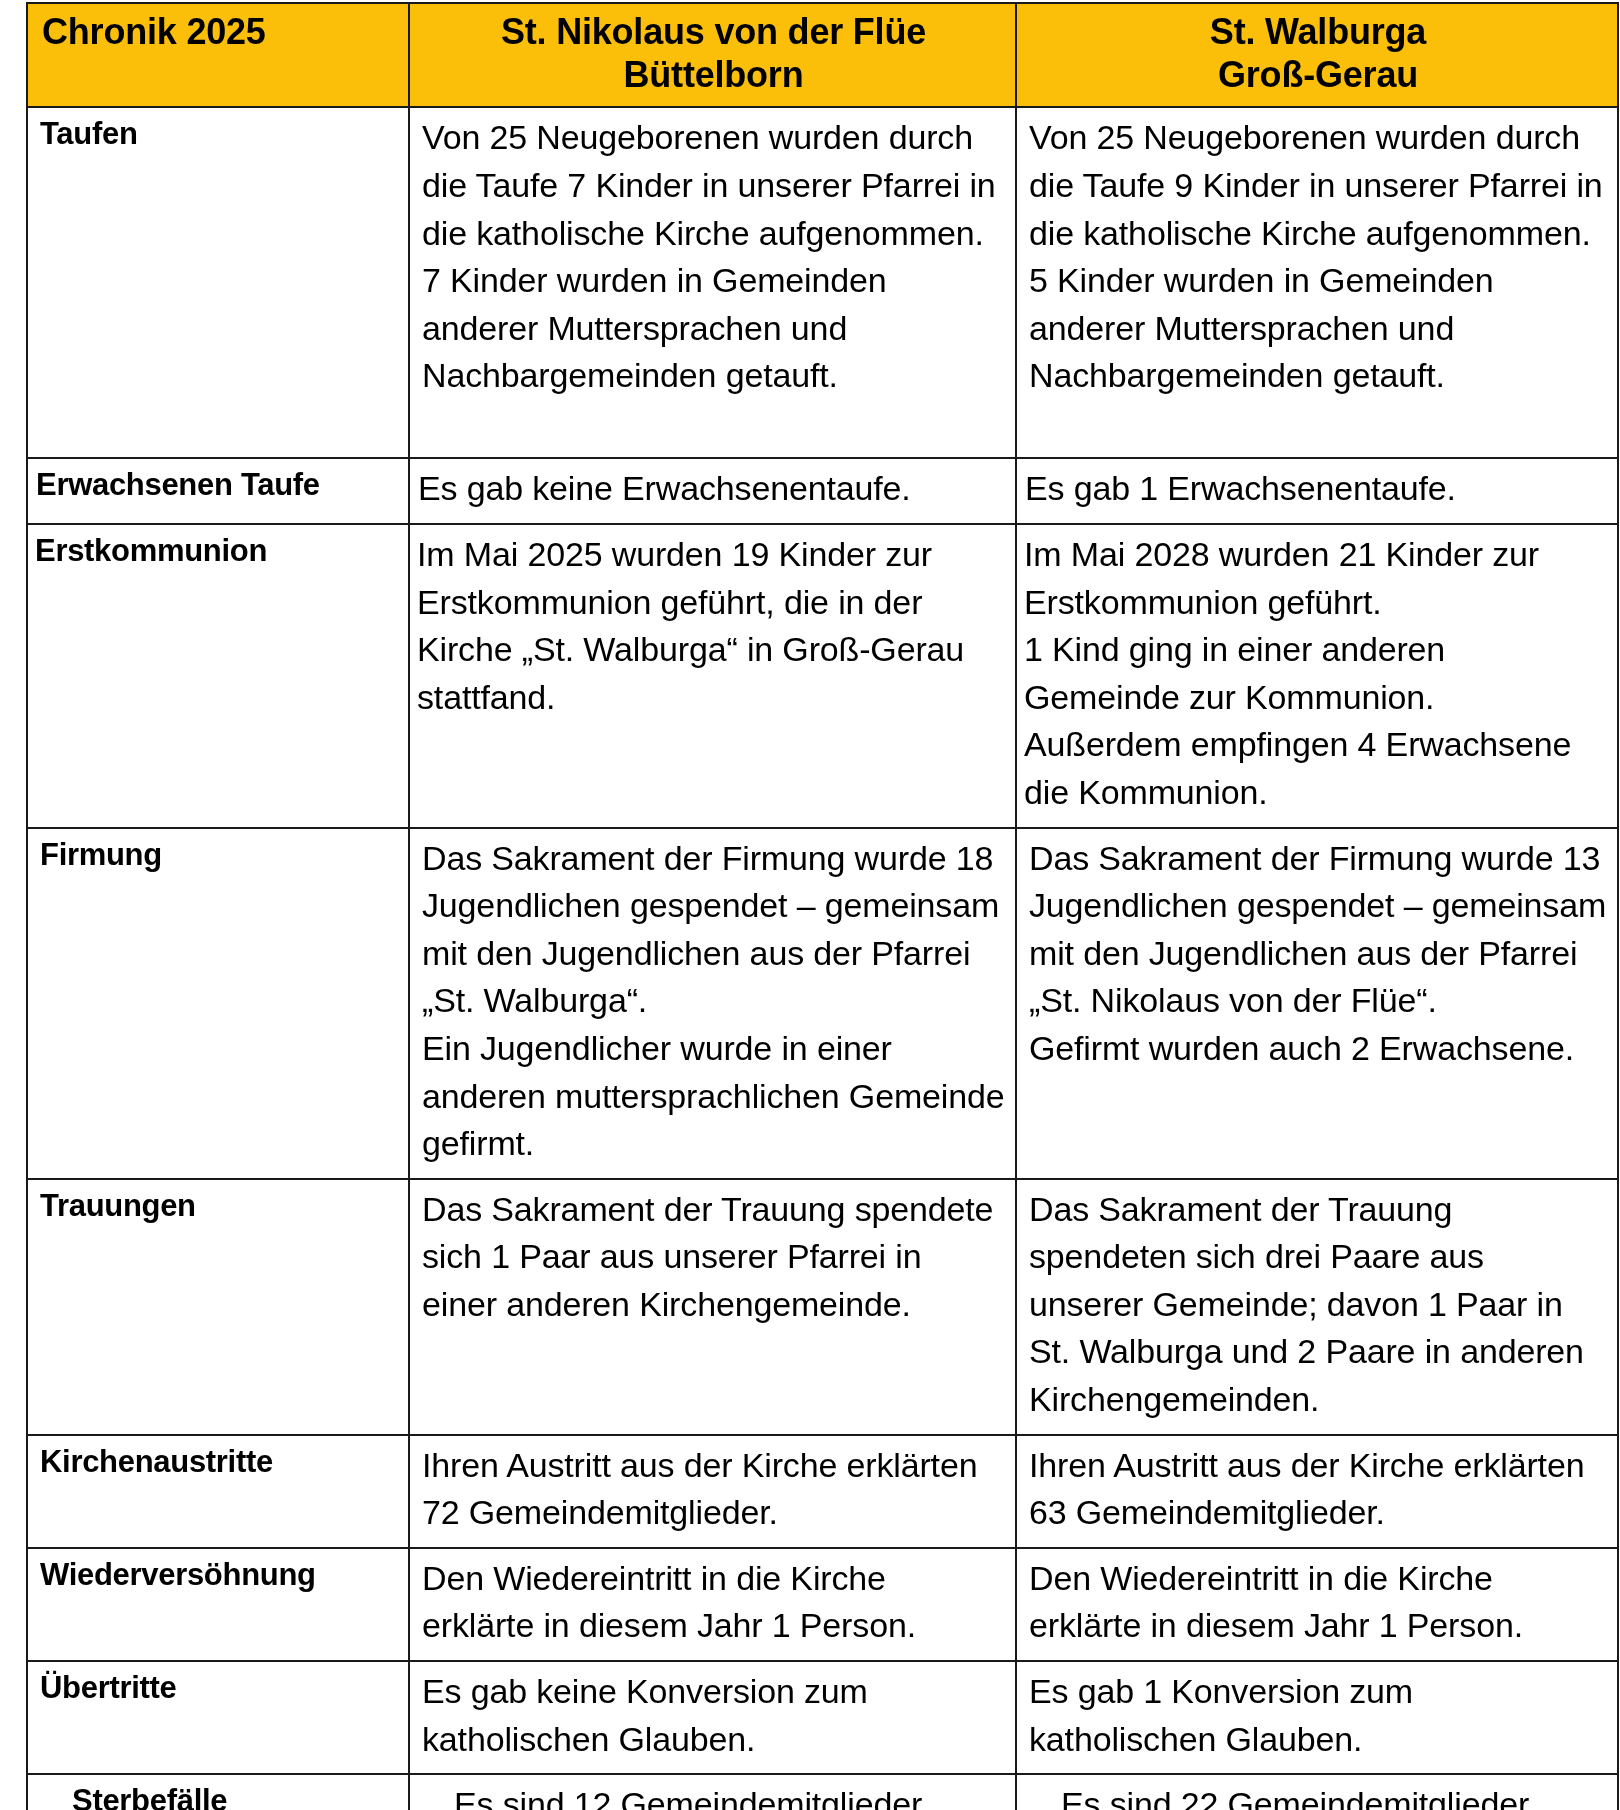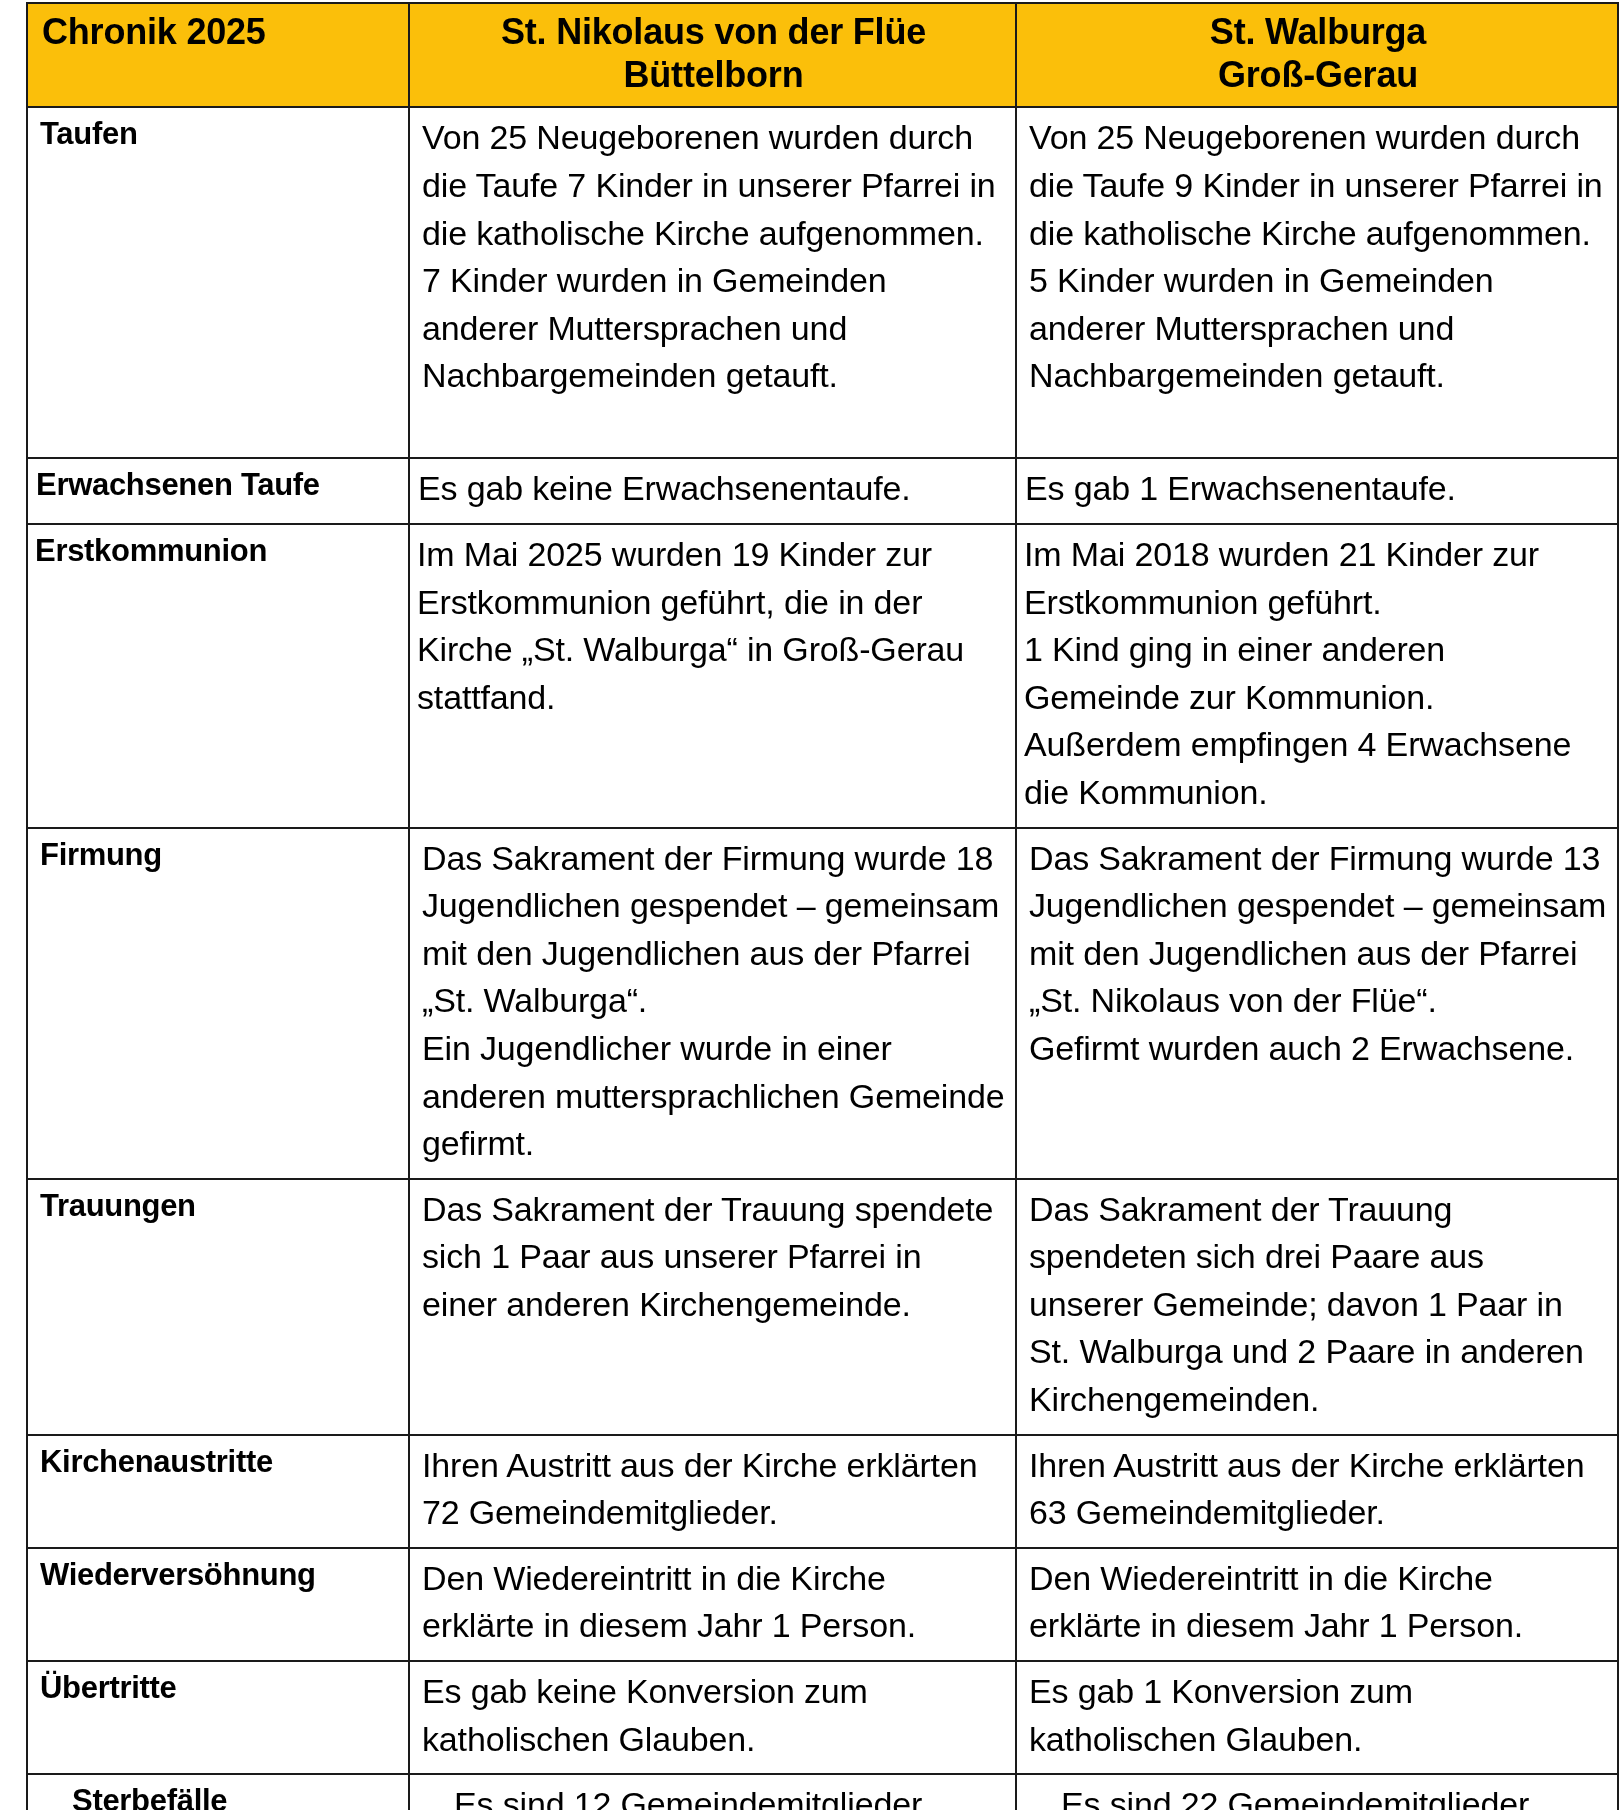--- a/index.html
+++ b/index.html
@@ -143,21 +143,21 @@
           <p>Es gab 1 Erwachsenentaufe.</p>
         </td>
       </tr>
 
       <tr class="r-erstkommunion">
         <td class="label">Erstkommunion</td>
         <td class="body">
           <p>Im Mai 2025 wurden 19 Kinder zur Erstkommunion geführt, die in der Kirche „St. Walburga“ in Groß-Gerau stattfand.</p>
         </td>
         <td class="body">
-          <p>Im Mai 2018 wurden 21 Kinder zur Erstkommunion geführt.</p>
+          <p>Im Mai 2028 wurden 21 Kinder zur Erstkommunion geführt.</p>
           <p>1 Kind ging in einer anderen Gemeinde zur Kommunion.</p>
           <p>Außerdem empfingen 4 Erwachsene die Kommunion.</p>
         </td>
       </tr>
 
       <tr class="r-firmung">
         <td class="label">Firmung</td>
         <td class="body">
           <p>Das Sakrament der Firmung wurde 18 Jugendlichen gespendet – gemeinsam mit den Jugendlichen aus der Pfarrei „St. Walburga“.</p>
           <p>Ein Jugendlicher wurde in einer anderen muttersprachlichen Gemeinde gefirmt.</p>

